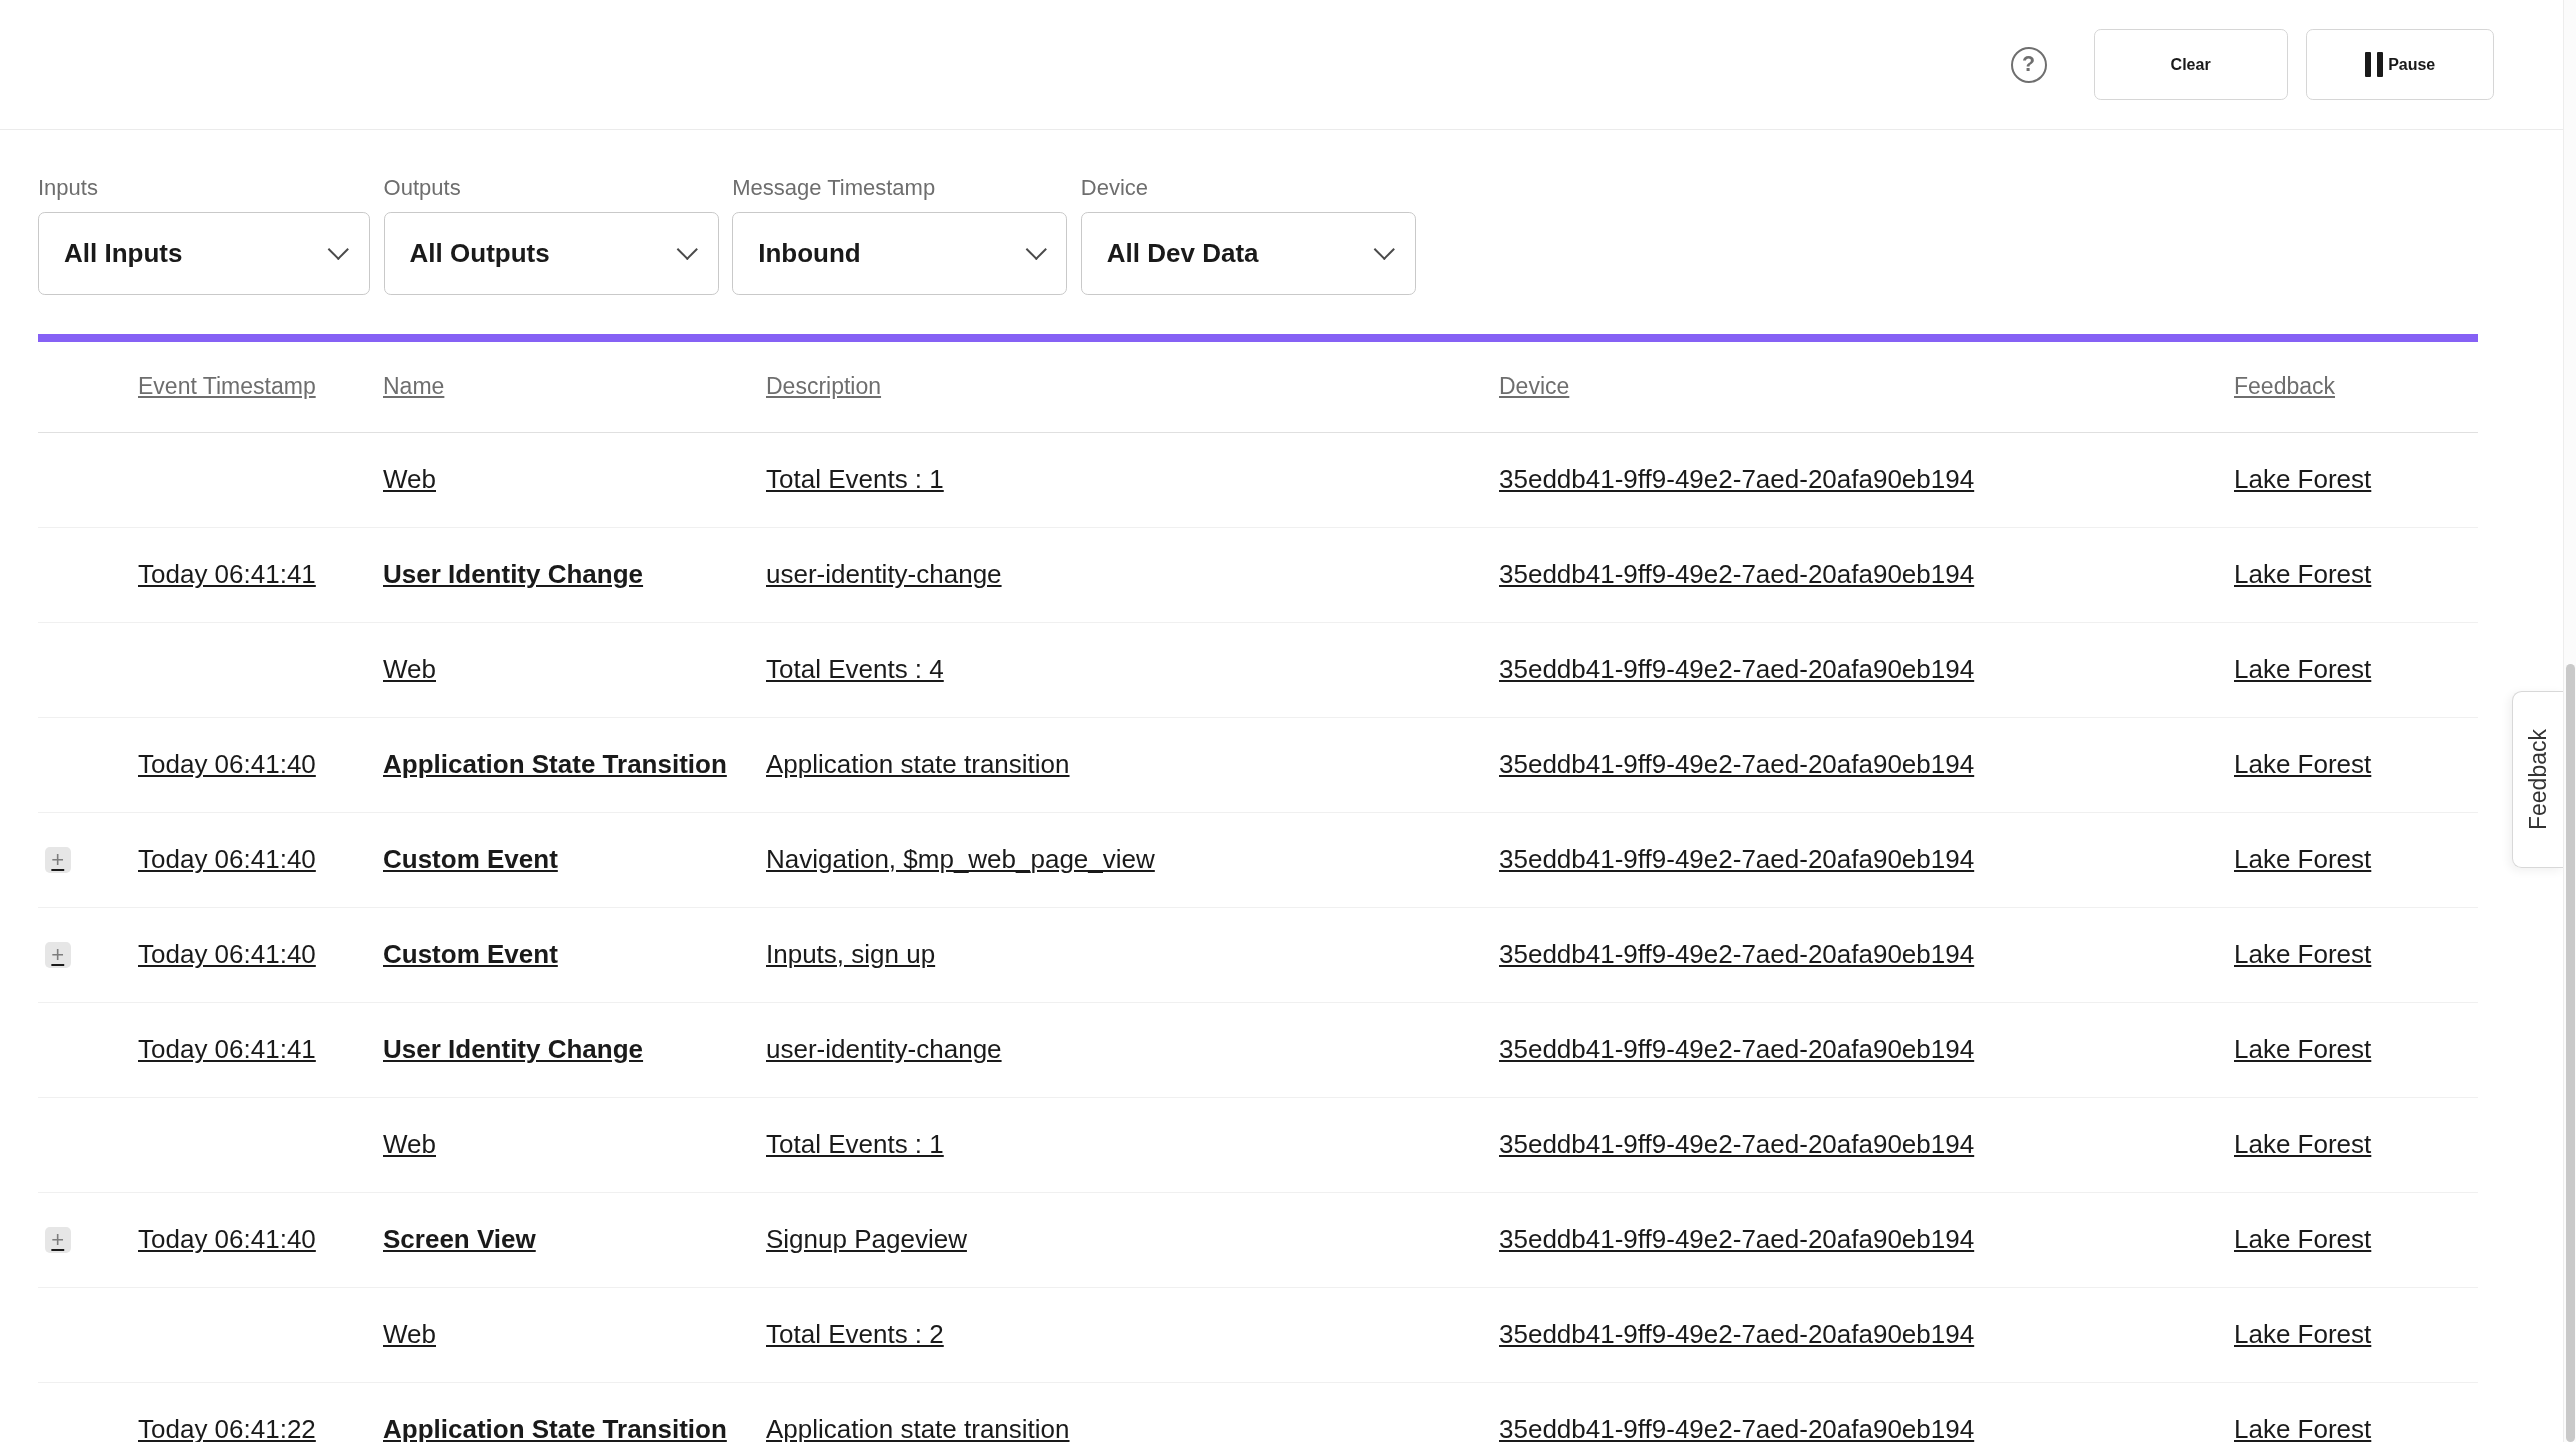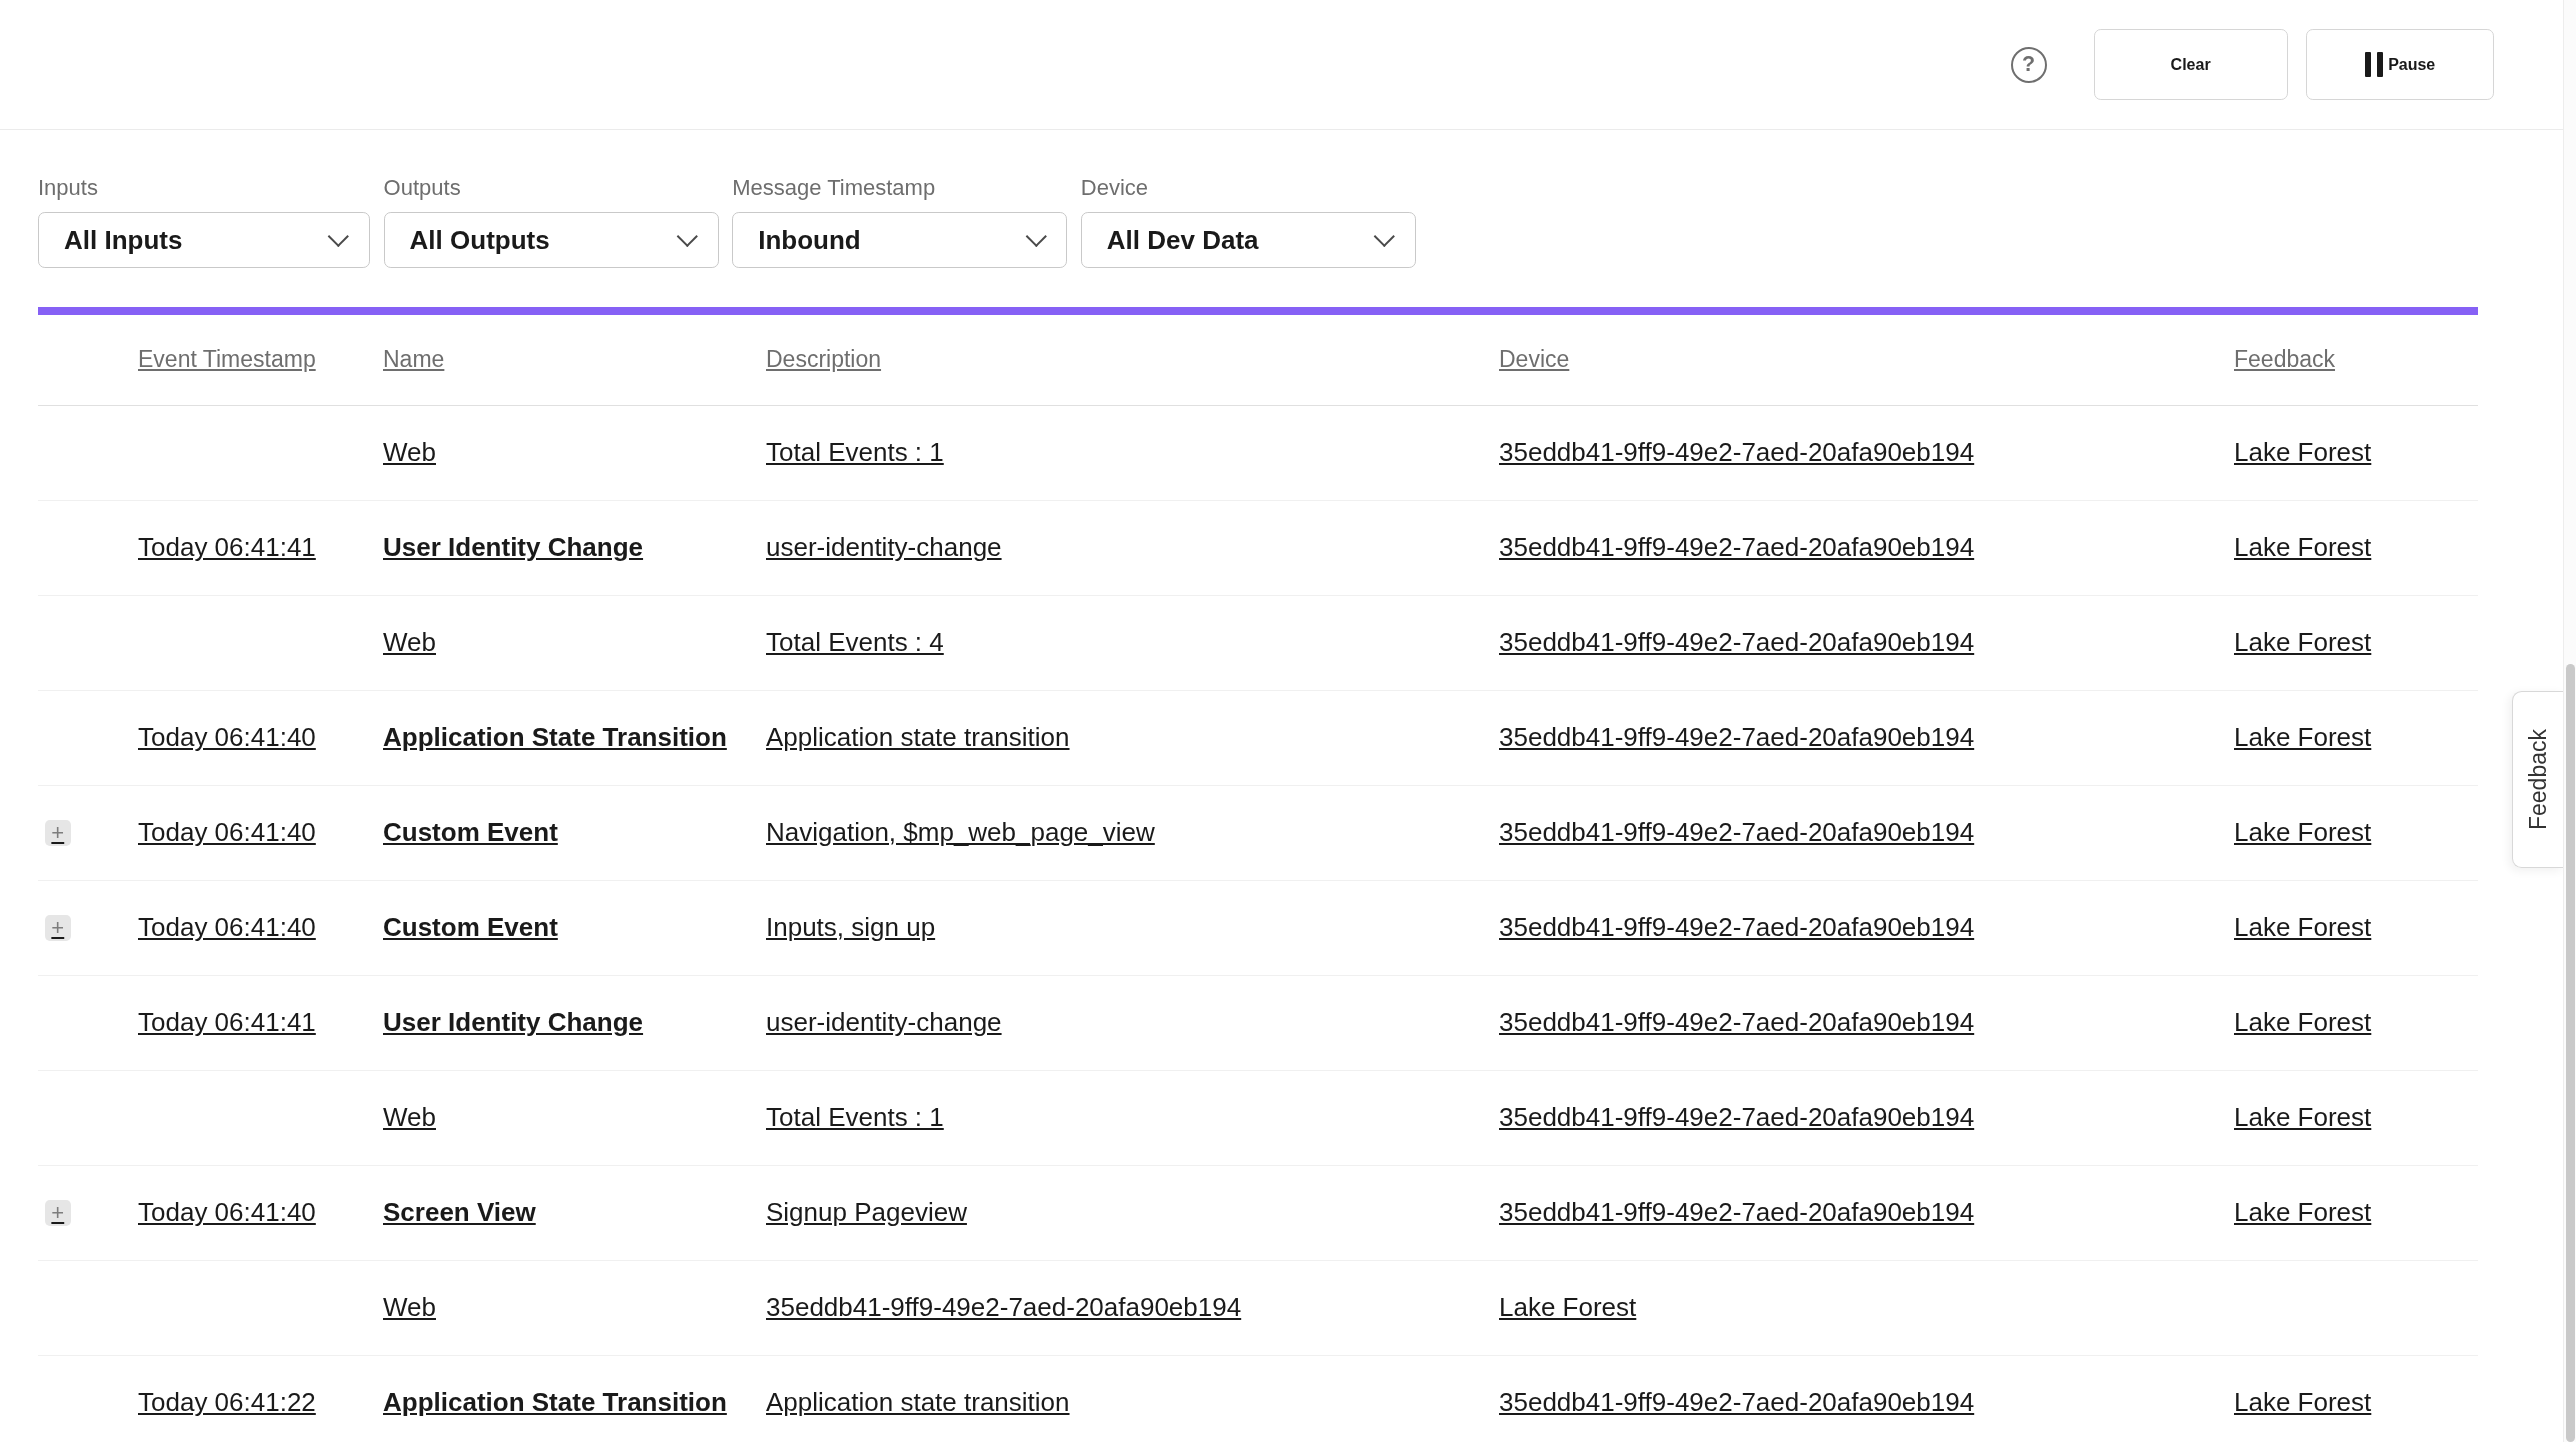--- a/index.html
+++ b/index.html
@@ -26,21 +26,21 @@
   .btn{height:71px;background:#fff;border:1px solid var(--border_mid);border-radius:6.8px;display:flex;align-items:center;justify-content:center;
     font-size:16px;font-weight:700;color:var(--text_primary);cursor:pointer;font-family:inherit;}
   .btn-clear{min-width:194px;margin-right:18.4px;}
   .btn-pause{min-width:188px;gap:5px;}
   .pause-icon{display:inline-flex;gap:6.8px;}
   .pause-icon i{display:block;width:5.8px;height:25px;background:#1a1a1a;border-radius:1px;}
 
   
   .filters{display:flex;gap:13.6px;padding:45px 0 0 38px;}
   .filter-label{font-size:22px;color:var(--text_secondary);margin-bottom:11px;}
-  .dropdown{width:335px;height:56px;border:1px solid #c9c9c9;border-radius:6.8px;background:#fff;display:flex;align-items:center;
+  .dropdown{width:335px;height:83px;border:1px solid #c9c9c9;border-radius:6.8px;background:#fff;display:flex;align-items:center;
     justify-content:space-between;padding:0 23px 0 25px;cursor:pointer;}
   .filter:first-child .dropdown{width:332px;}
   .dropdown-value{font-size:26px;font-weight:700;}
   .chevron-down{width:14.6px;height:14.6px;border-right:2.9px solid #4a4a4a;border-bottom:2.9px solid #4a4a4a;transform:rotate(45deg) translate(-2.9px,-2.9px);}
 
   
   .stream-bar{margin:39px 0 0 38px;width:2440px;height:7.8px;background:var(--accent);}
 
   
   .table{margin-left:38px;width:2440px;}
@@ -214,20 +214,21 @@
       <div class="cell c-name bold">Screen View</div>
       <div class="cell c-desc">Signup Pageview</div>
       <div class="cell c-device">35eddb41-9ff9-49e2-7aed-20afa90eb194</div>
       <div class="cell c-loc">Lake Forest</div>
     </div>
 
     <div class="trow">
       <div class="cell c-expand"></div>
       <div class="cell c-ts"></div>
       <div class="cell c-name">Web</div>
+      <div class="cell c-desc">Total Events : 2</div>
       <div class="cell c-device">35eddb41-9ff9-49e2-7aed-20afa90eb194</div>
       <div class="cell c-loc">Lake Forest</div>
     </div>
 
     <div class="trow">
       <div class="cell c-expand"></div>
       <div class="cell c-ts">Today 06:41:22</div>
       <div class="cell c-name bold">Application State Transition</div>
       <div class="cell c-desc">Application state transition</div>
       <div class="cell c-device">35eddb41-9ff9-49e2-7aed-20afa90eb194</div>

